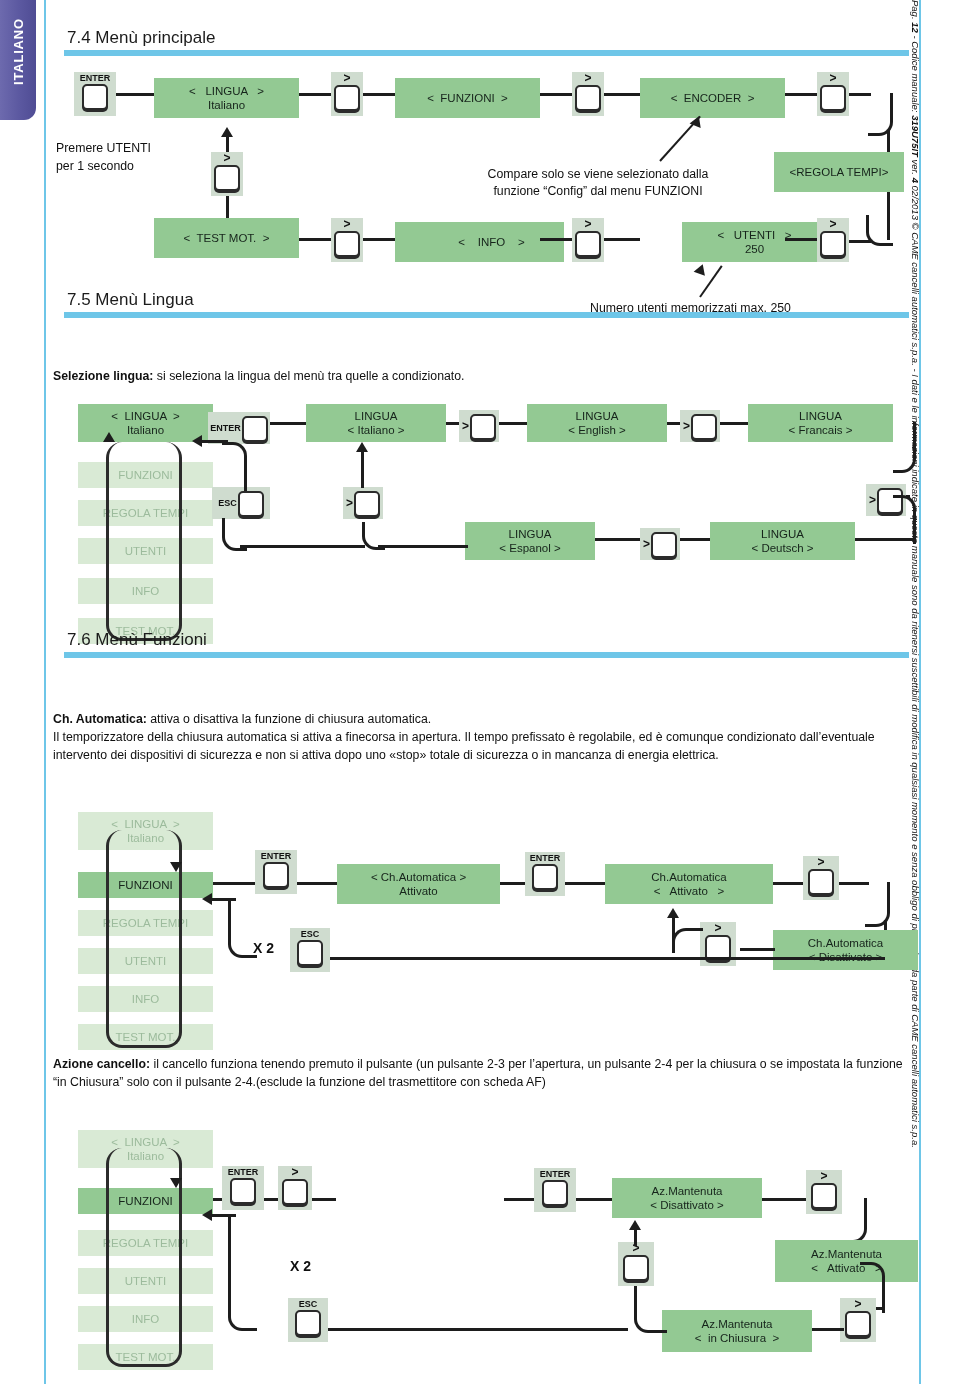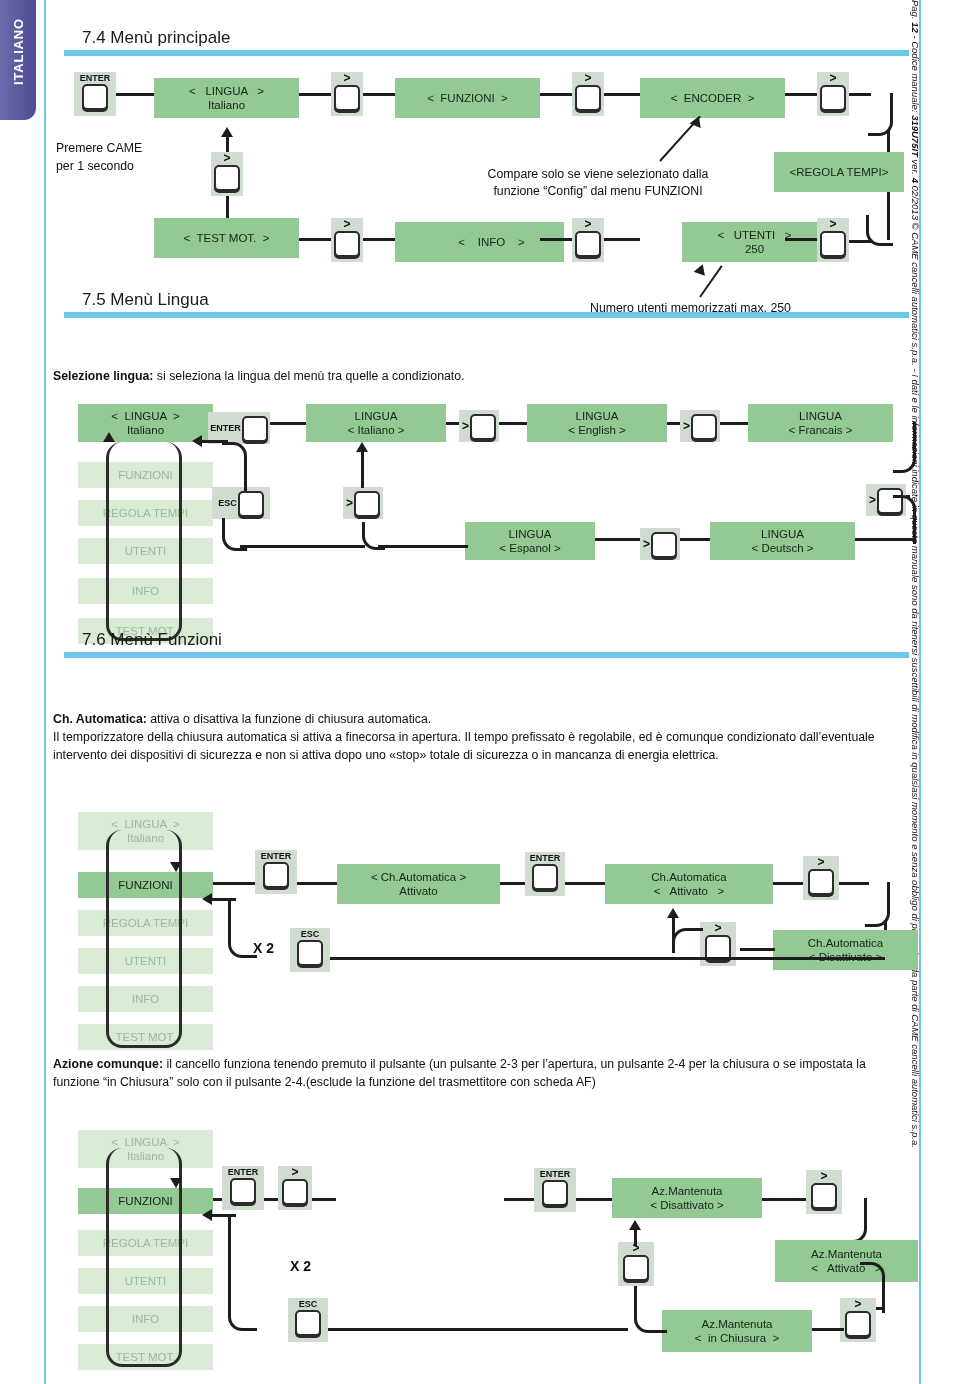--- a/index.html
+++ b/index.html
@@ -28,21 +28,21 @@
     transform-origin:0 0;transform:rotate(90deg);
     font-size:9.5px;font-style:italic;color:#111;
     white-space:nowrap;line-height:26px;
     direction:rtl;text-align:left;
   }
   .side-note i{direction:ltr;unicode-bidi:embed;font-style:italic;}
   .side-note b{font-weight:bold;font-style:italic;}
 
   
   .sec{position:absolute;}
-  .sec .t{font-size:17px;color:#1b1b1b;padding-left:3px;margin-left:15px;}
+  .sec .t{font-size:17px;color:#1b1b1b;padding-left:3px;}
   .sec .bar{height:6px;background:#6ec6e8;margin-top:2px;}
 
   
   .lcd{
     position:absolute;background:#93c993;color:#16241b;
     font-size:11.5px;text-align:center;display:flex;flex-direction:column;
     justify-content:center;align-items:center;line-height:1.25;
   }
   .lcd .l1{white-space:pre;}
   .lcd .l2{white-space:pre;}
@@ -160,21 +160,21 @@
   <div class="corner c-br" style="left:868px;top:93px;width:22px;height:40px;border-width:3px;"></div>
   <div class="ln lnv" style="left:887px;top:130px;width:3px;height:110px;"></div>
   <div class="corner c-bl" style="left:866px;top:215px;width:24px;height:28px;border-width:3px;"></div>
   <div class="ln lnh" style="left:849px;top:240px;width:22px;"></div>
 
   <div class="lcd" style="left:774px;top:152px;width:130px;height:40px;">
     <div class="l1">&lt;REGOLA TEMPI&gt;</div>
   </div>
 
   <div class="para" style="left:56px;top:140px;width:170px;">
-    <span>Premere CAME</span><br>
+    <span>Premere UTENTI</span><br>
     <span>per 1 secondo</span>
   </div>
 
   <div class="arr up" style="left:221px;top:127px;"></div>
   <div class="ln lnv" style="left:226px;top:135px;height:20px;"></div>
   <div class="btn" style="left:211px;top:152px;width:32px;height:44px;">
     <div class="cap arrow">&gt;</div>
     <div class="key"></div>
   </div>
   <div class="ln lnv" style="left:226px;top:196px;height:22px;"></div>
@@ -418,21 +418,21 @@
   <div class="btn" style="left:290px;top:928px;width:40px;height:44px;">
     <div class="cap">ESC</div>
     <div class="key"></div>
   </div>
   <div class="ln lnh" style="left:330px;top:957px;width:555px;"></div>
   <div class="corner c-bl" style="left:228px;top:900px;width:26px;height:55px;"></div>
   <div class="ln lnh" style="left:210px;top:898px;width:26px;"></div>
   <div class="arr left" style="left:202px;top:893px;"></div>
 
   <div class="para" style="left:53px;top:1056px;width:862px;">
-    <b>Azione comunque:</b><span> il cancello funziona tenendo premuto il pulsante (un pulsante 2-3 per l’apertura, un pulsante 2-4 per la chiusura o se impostata la funzione “in Chiusura” solo con il pulsante 2-4.(esclude la funzione del trasmettitore con scheda AF)</span>
+    <b>Azione cancello:</b><span> il cancello funziona tenendo premuto il pulsante (un pulsante 2-3 per l’apertura, un pulsante 2-4 per la chiusura o se impostata la funzione “in Chiusura” solo con il pulsante 2-4.(esclude la funzione del trasmettitore con scheda AF)</span>
   </div>
 
   <div class="lcd ghost" style="left:78px;top:1130px;width:135px;height:38px;">
     <div class="l1">&lt;  LINGUA  &gt;</div>
     <div class="l2">Italiano</div>
   </div>
   <div class="lcd ghost on" style="left:78px;top:1188px;width:135px;height:26px;">
     <div class="l1">FUNZIONI</div>
   </div>
   <div class="lcd ghost" style="left:78px;top:1230px;width:135px;height:26px;">

